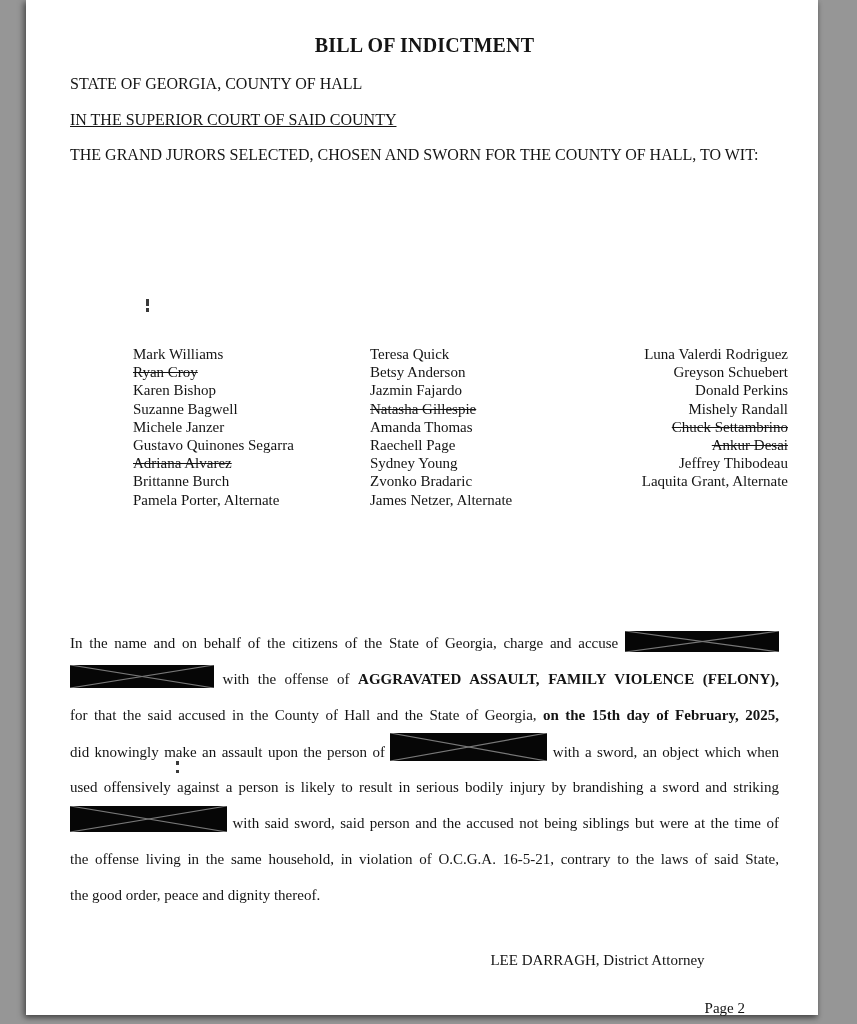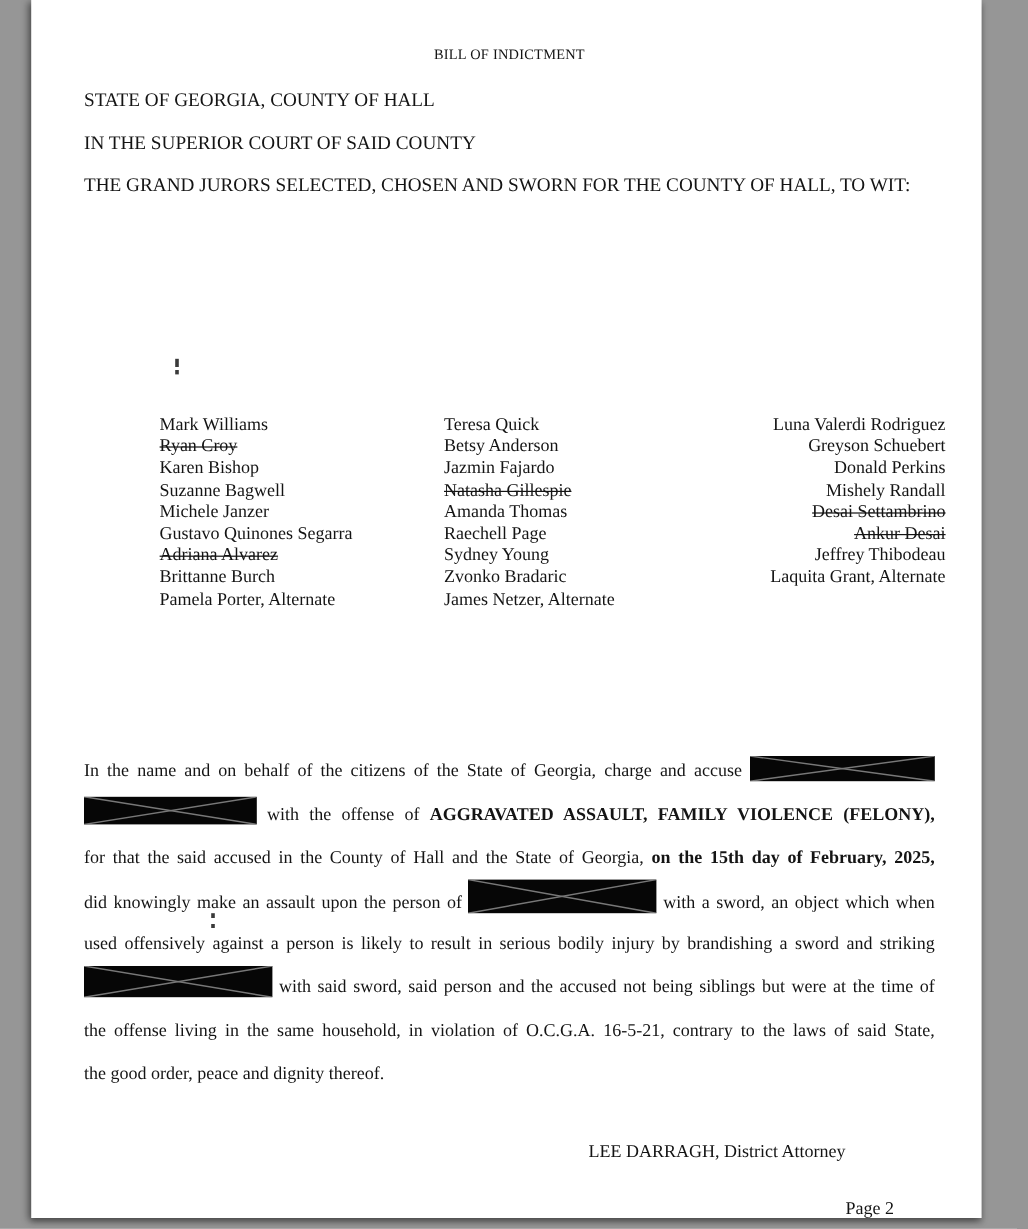--- a/index.html
+++ b/index.html
@@ -10,26 +10,26 @@
     color:#141414;
     -webkit-font-smoothing:antialiased;
   }
   .page{
     position:absolute;left:26px;top:0;width:792px;height:1015px;
     background:#ffffff;
     box-shadow:-3px 2px 6px rgba(0,0,0,0.35), 0 3px 5px rgba(0,0,0,0.3);
   }
   .doc-title{
     position:absolute;left:44px;top:36px;width:709px;
-    text-align:center;font-weight:normal;font-size:12px;line-height:19px;
+    text-align:center;font-weight:bold;font-size:20px;line-height:19px;
     letter-spacing:0.2px;
   }
   .cap{position:absolute;left:44px;width:709px;font-size:16px;line-height:19px;}
   .cap1{top:74px;}
-  .cap2{top:110px;}
+  .cap2{top:110px;text-decoration:underline;}
   .cap3{top:145px;}
 
   
   .artifact{position:absolute;width:3px;height:13px;}
   .artifact-1{
     left:120px;top:299px;
     background:linear-gradient(#3a3a3a 0 55%, transparent 55% 72%, #3a3a3a 72% 100%);
   }
   .artifact-2{
     left:150px;top:761px;
@@ -105,21 +105,21 @@
       <div class="juror">Raechell Page</div>
       <div class="juror">Sydney Young</div>
       <div class="juror">Zvonko Bradaric</div>
       <div class="juror">James Netzer, Alternate</div>
     </div>
     <div class="jcol3">
       <div class="juror">Luna Valerdi Rodriguez</div>
       <div class="juror">Greyson Schuebert</div>
       <div class="juror">Donald Perkins</div>
       <div class="juror">Mishely Randall</div>
-      <div class="juror struck">Desai Settambrino</div>
+      <div class="juror struck">Chuck Settambrino</div>
       <div class="juror struck">Ankur Desai</div>
       <div class="juror">Jeffrey Thibodeau</div>
       <div class="juror">Laquita Grant, Alternate</div>
     </div>
   </div>
 
   <div class="charge">
     <div class="cline">
       <span>In the name and on behalf of the citizens of the State of Georgia, charge and accuse</span>
       <span class="redact" style="width:154px;height:21px"><svg viewBox="0 0 154 21" preserveAspectRatio="none">

